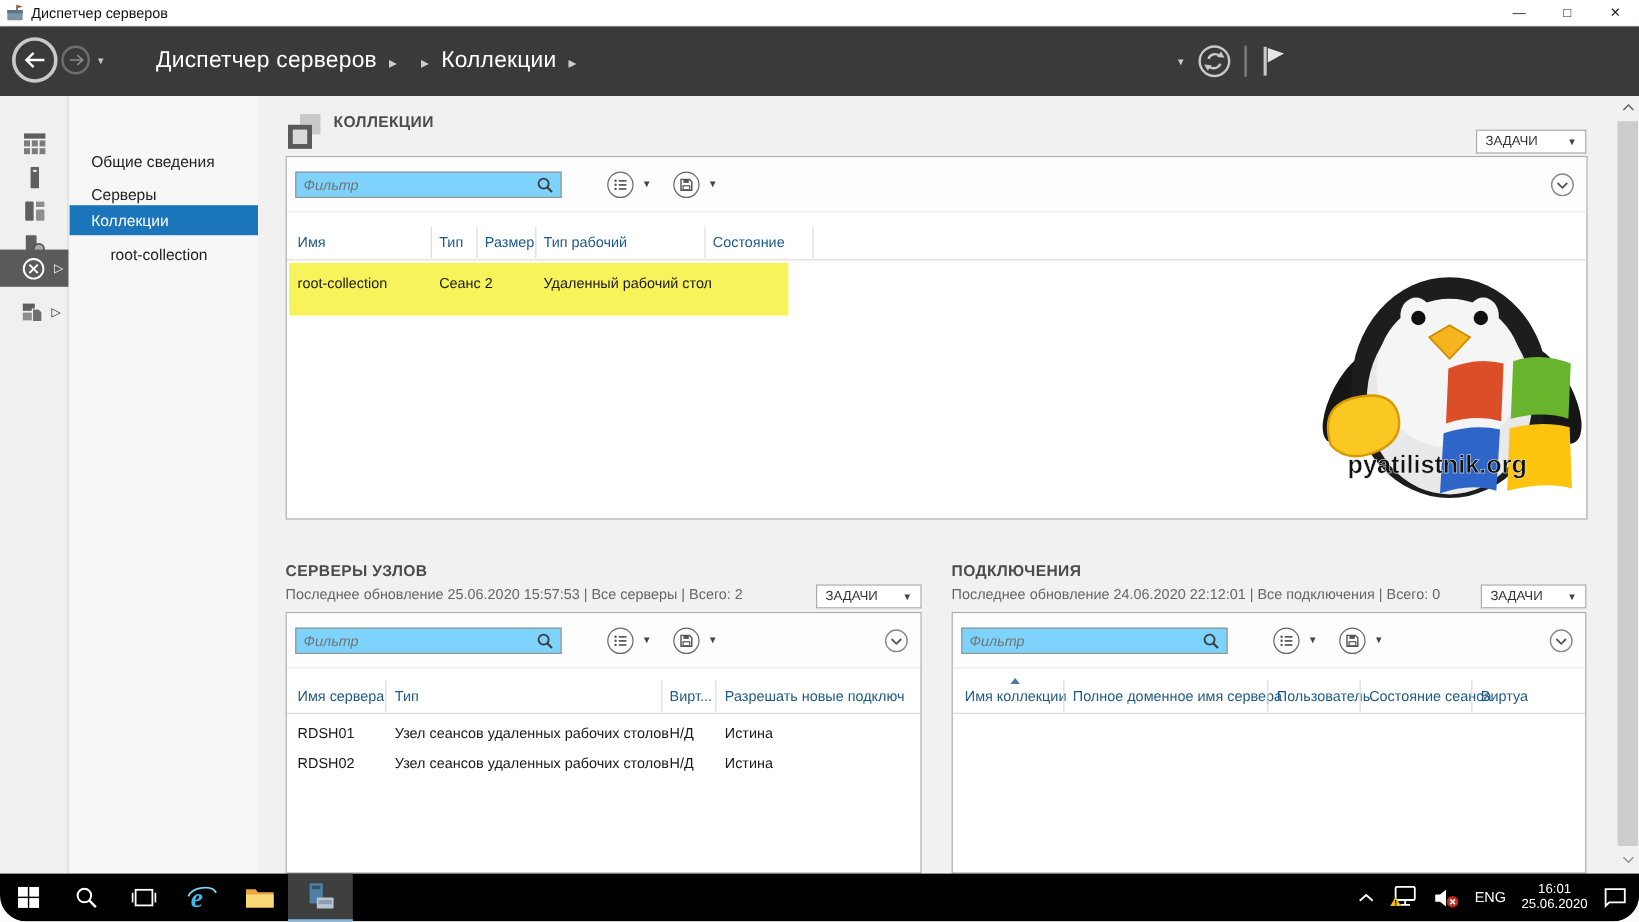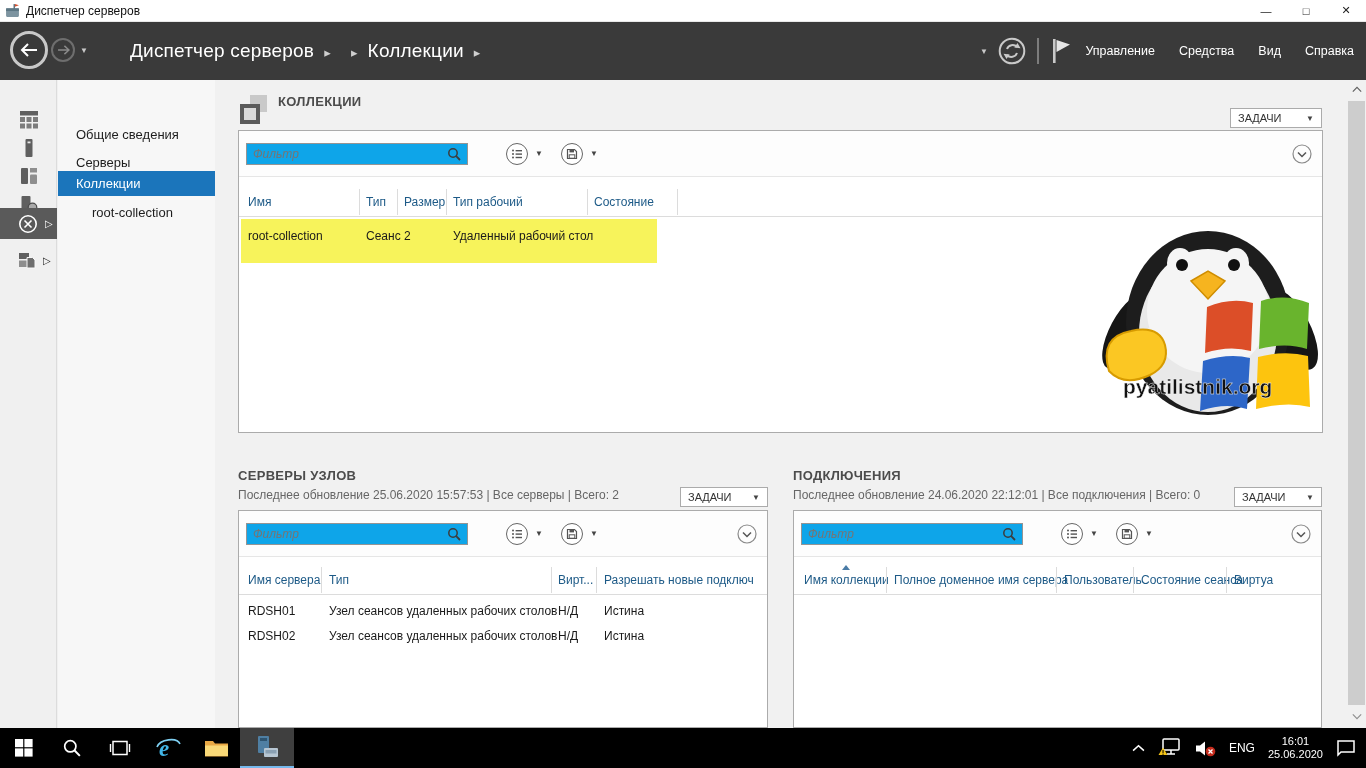--- a/index.html
+++ b/index.html
@@ -1,18 +1,18 @@
 <!DOCTYPE html>
 <html><head>
 <meta charset="utf-8">
 <style>
   * { margin:0; padding:0; box-sizing:border-box; }
   html,body { width:1366px; height:768px; }
   body { font-family:"Liberation Sans", sans-serif; font-size:12px; color:#1a1a1a; }
-  .screen { position:relative; width:1366px; height:768px; overflow:hidden; background:#f0f0f0; }
+  .screen { position:relative; width:1366px; height:768px; overflow:hidden; background:#f0f0f0;border-radius:22px; }
 
   
   .titlebar { position:absolute; top:0; left:0; right:0; height:22px; background:#ffffff; display:flex; align-items:center; border-bottom:1px solid #e8e8e8; }
   .titlebar .appicon { margin-left:5px; width:15px; height:15px; }
   .titlebar .title { margin-left:6px; font-size:12px; color:#111; }
   .win-btns { margin-left:auto; display:flex; height:22px; }
   .win-btn { width:40px; display:flex; align-items:center; justify-content:center; font-size:11px; color:#222; cursor:default; }
 
   
   .appheader { position:absolute; top:22px; left:0; right:0; height:58px; background:#3a3a3a; color:#fff; }
@@ -46,21 +46,21 @@
   
   .content-bg { position:absolute; top:80px; left:215px; right:19px; bottom:40px; background:#f1f1f1; }
 
   .panel-title { position:absolute; font-size:13px; font-weight:bold; color:#4c4c4c; letter-spacing:.3px; }
   .panel-sub { position:absolute; font-size:12px; color:#666; white-space:nowrap; }
   .tasks-btn { position:absolute; background:#fff; border:1px solid #ababab; display:flex; align-items:center; justify-content:space-between; padding:0 7px; font-size:11px; color:#333; cursor:default; }
   .tasks-btn .tcaret { font-size:8px; color:#444; margin-left:8px; }
 
   .box { position:absolute; background:#ffffff; border:1px solid #ababab; overflow:hidden; }
   .ftoolbar { position:absolute; top:0; left:0; right:0; height:46px; background:#fdfdfd; border-bottom:1px solid #e6e6e6; }
-  .filter-input { position:absolute; left:7px; top:12px; width:222px; height:22px; border:1px solid #949494; background:#0ea5e9; font-style:italic; font-size:12px; padding:0 24px 0 6px; color:#333; font-family:"Liberation Sans",sans-serif; }
+  .filter-input { position:absolute; left:7px; top:12px; width:222px; height:22px; border:1px solid #949494; background:#7dd3fc; font-style:italic; font-size:12px; padding:0 24px 0 6px; color:#333; font-family:"Liberation Sans",sans-serif; }
   .filter-search { position:absolute; left:208px; top:16px; width:14px; height:14px; }
   .rbtn { position:absolute; top:12px; width:22px; height:22px; border:1.6px solid #666; border-radius:50%; display:flex; align-items:center; justify-content:center; background:#fff; }
   .rbtn-caret { position:absolute; top:18px; font-size:8px; color:#444; }
   .collapse-btn { position:absolute; top:13px; width:20px; height:20px; }
 
   .thead-cell { position:absolute; font-size:12px; color:#1d5a87; white-space:nowrap; cursor:default; }
   .vsep { position:absolute; width:1px; background:#dcdcdc; }
   .hline { position:absolute; left:0; right:0; height:1px; background:#dcdcdc; }
   .tcell { position:absolute; font-size:12px; color:#1a1a1a; white-space:nowrap; }
   .row-highlight { position:absolute; background:#f7f35b; }
@@ -133,26 +133,20 @@
         <path d="M9 12 a6 6 0 0 1 10 -2" fill="none" stroke="#c9c9c9" stroke-width="2"></path>
         <path d="M19 16 a6 6 0 0 1 -10 2" fill="none" stroke="#c9c9c9" stroke-width="2"></path>
         <polygon points="19.5,6 22.5,11.2 16.3,10.6" fill="#c9c9c9"></polygon>
         <polygon points="8.5,22 5.5,16.8 11.7,17.4" fill="#c9c9c9"></polygon>
       </svg>
       <div class="hdivider"></div>
       <svg width="22" height="28" viewBox="0 0 22 28">
         <rect x="3" y="2" width="2.6" height="24" fill="#c9c9c9"></rect>
         <polygon points="6.5,3 20,7.5 6.5,15" fill="#e6e6e6"></polygon>
       </svg>
-    </div>
-    <div class="hmenu">
-      <span class="hmenu-item">Управление</span>
-      <span class="hmenu-item">Средства</span>
-      <span class="hmenu-item">Вид</span>
-      <span class="hmenu-item">Справка</span>
     </div>
   </div>
 
   <div class="rail">
     <div class="rail-item" style="top:26px">
       <svg width="18" height="18" viewBox="0 0 18 18">
         <rect width="18" height="4.5" fill="#5f5f5f"></rect>
         <rect y="6" width="5" height="5" fill="#7c7c7c"></rect>
           <rect x="6.5" y="6" width="5" height="5" fill="#7c7c7c"></rect>
           <rect x="13" y="6" width="5" height="5" fill="#7c7c7c"></rect>

